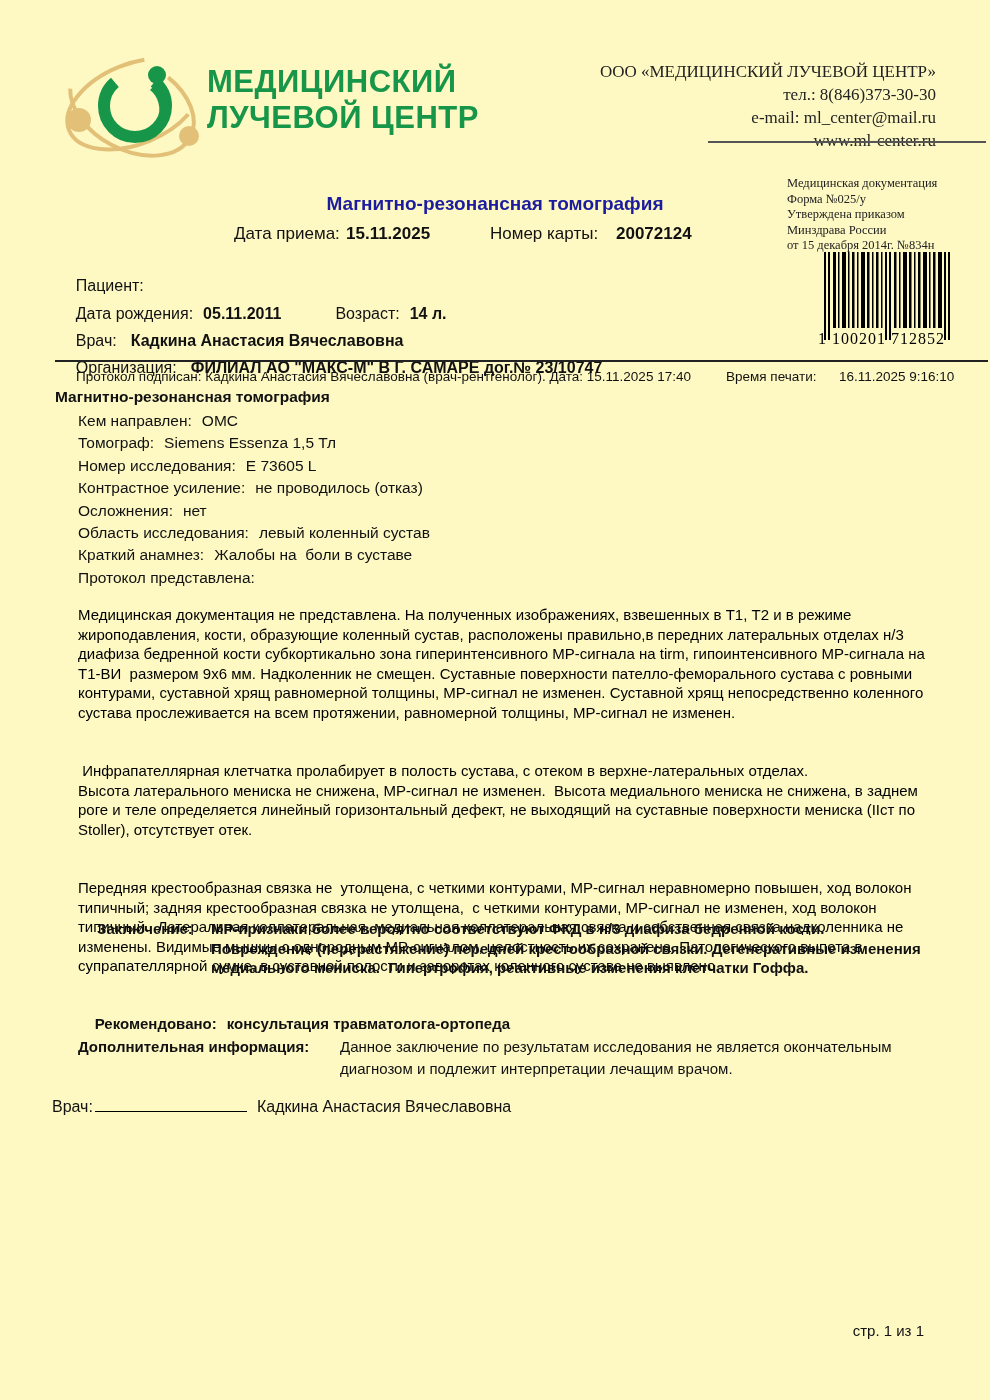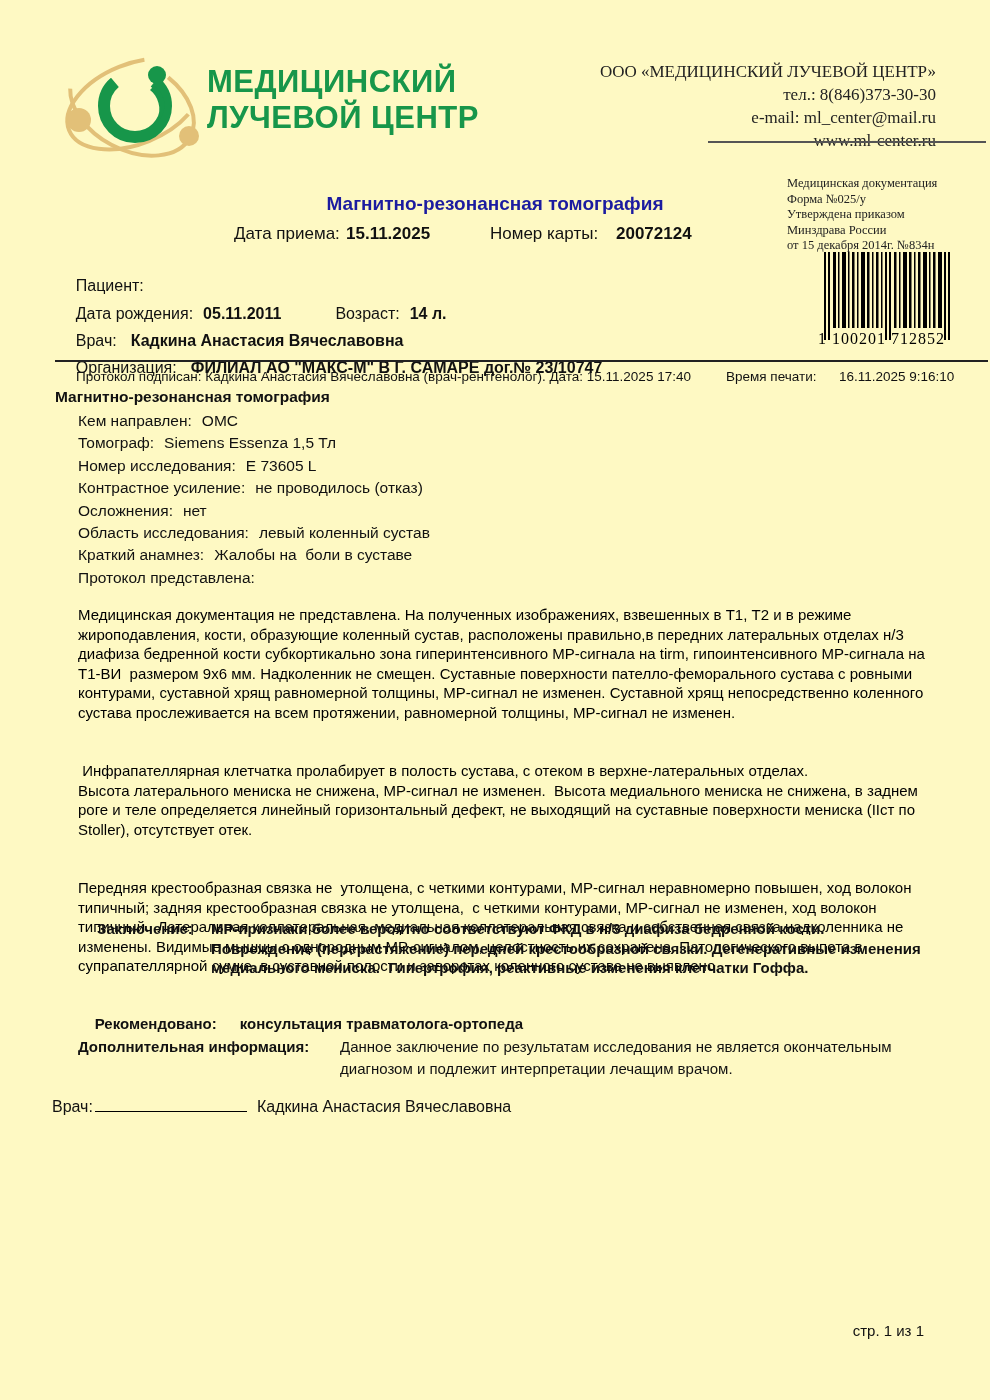--- a/index.html
+++ b/index.html
@@ -69,21 +69,21 @@
 
   
   .conclusion {
     position:absolute; left:78px; top:919px; width:830px;
     display:grid; grid-template-columns:114px 1fr;
     font-size:15px; line-height:19.5px; font-weight:bold; white-space:pre-wrap;margin-left:19px;
   }
   .recommend {
     position:absolute; left:78px; top:998px; font-size:15px; font-weight:bold; white-space:pre;
   }
-  .recommend .r-val { margin-left:23px; }
+  .recommend .r-val { margin-left:10px; }
 
   .add-info {
     position:absolute; left:78px; top:1036px; width:830px;
     display:grid; grid-template-columns:262px 565px;
     font-size:15px; line-height:22px;
   }
   .add-info .ai-lbl { font-weight:bold; }
 
   
   .signature { position:absolute; left:52px; top:1098px; font-size:16px; display:flex; align-items:baseline; }

